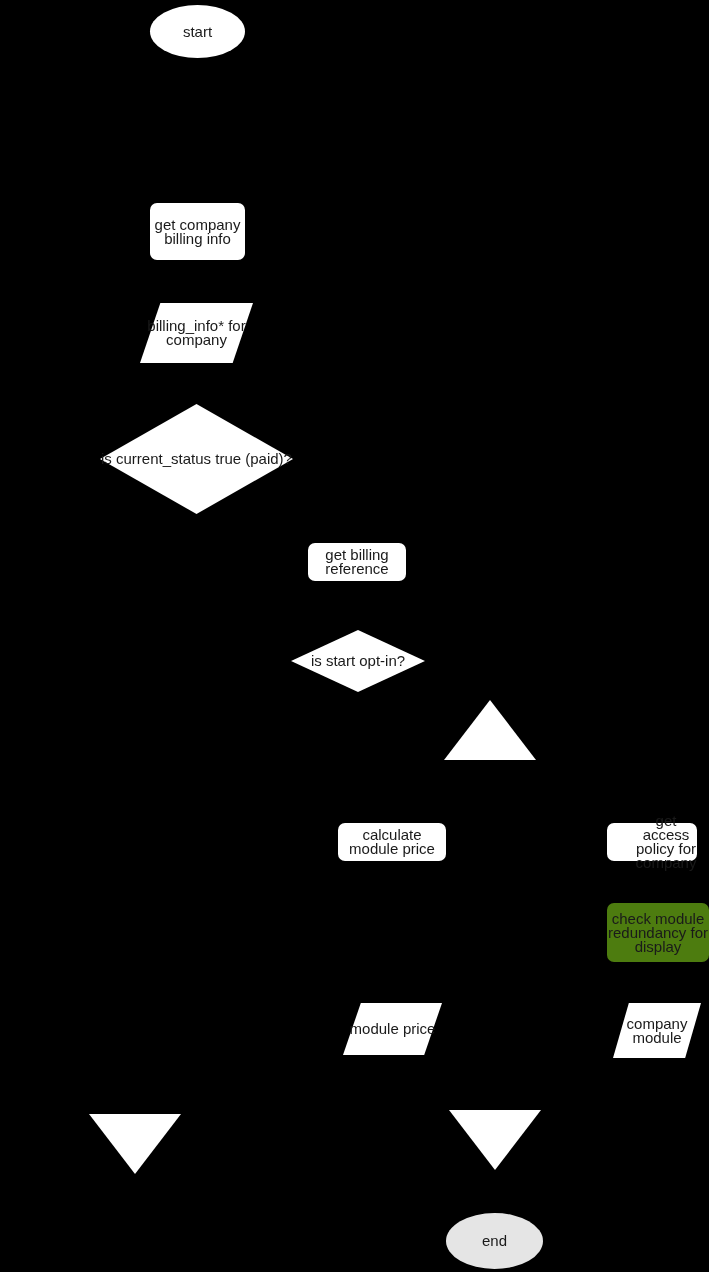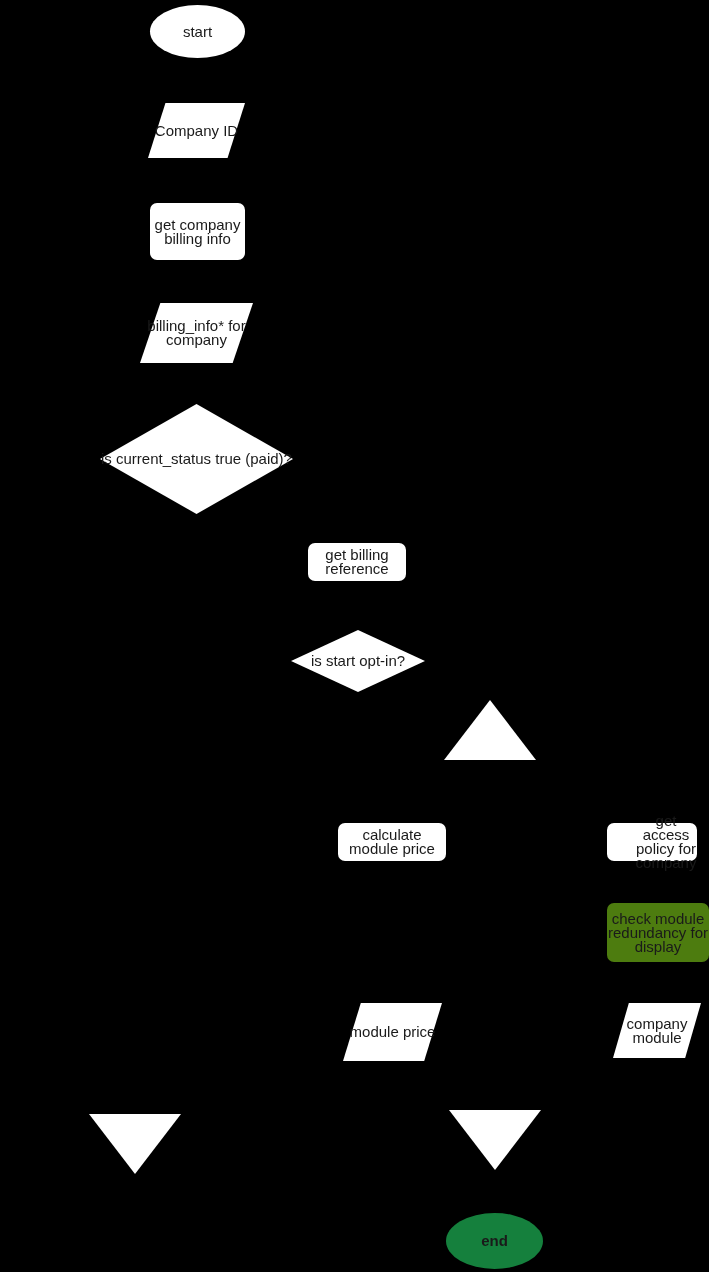--- a/index.html
+++ b/index.html
@@ -89,24 +89,20 @@
     clip-path: polygon(0% 0%, 100% 0%, 50% 100%);
   }
 </style>
 </head>
 <body>
 
 <div id="canvas" style="background: rgb(0, 0, 0);">
     <div class="node n-ellipse" style="left: 150px; top: 5px; width: 95px; height: 53px; background: rgb(255, 255, 255); color: rgb(26, 26, 26);">
       <span>start</span>
     </div>
-    <div class="node n-data" style="left: 148px; top: 103px; width: 97px; height: 55px;">
-      <span class="para-bg" style="background: rgb(255, 255, 255);"></span>
-      <span class="para-label" style="color: rgb(26, 26, 26);">Company ID</span>
-    </div>
     <div class="node n-process" style="left: 150px; top: 203px; width: 95px; height: 57px; background: rgb(255, 255, 255); color: rgb(26, 26, 26);">
       <span>get company billing info</span>
     </div>
     <div class="node n-data" style="left: 140px; top: 303px; width: 113px; height: 60px;">
       <span class="para-bg" style="background: rgb(255, 255, 255);"></span>
       <span class="para-label" style="color: rgb(26, 26, 26);">billing_info* for company</span>
     </div>
     <div class="node n-decision" style="left: 100px; top: 404px; width: 193px; height: 110px;">
       <span class="dia-bg" style="background: rgb(255, 255, 255);"></span>
       <span class="dia-label" style="color: rgb(26, 26, 26);">is current_status true (paid)?</span>
@@ -123,30 +119,30 @@
     </div>
     <div class="node n-process" style="left: 338px; top: 823px; width: 108px; height: 38px; background: rgb(255, 255, 255); color: rgb(26, 26, 26);">
       <span>calculate module price</span>
     </div>
     <div class="node n-process" style="left: 607px; top: 823px; width: 90px; height: 38px; background: rgb(255, 255, 255); color: rgb(26, 26, 26); padding-left: 28px;">
       <span>get access policy for company</span>
     </div>
     <div class="node n-process" style="left: 607px; top: 903px; width: 102px; height: 59px; background: #4d7c0f; color: rgb(26, 26, 26);">
       <span>check module redundancy for display</span>
     </div>
-    <div class="node n-data" style="left: 343px; top: 1003px; width: 99px; height: 58px;">
+    <div class="node n-data" style="left: 343px; top: 1003px; width: 99px; height: 52px;">
       <span class="para-bg" style="background: rgb(255, 255, 255);"></span>
       <span class="para-label" style="color: rgb(26, 26, 26);">module price</span>
     </div>
     <div class="node n-data" style="left: 613px; top: 1003px; width: 88px; height: 55px;">
       <span class="para-bg" style="background: rgb(255, 255, 255);"></span>
       <span class="para-label" style="color: rgb(26, 26, 26);">company module</span>
     </div>
     <div class="node n-tri tri-down" style="left: 89px; top: 1114px; width: 92px; height: 60px;">
       <span class="tri-bg" style="background: rgb(255, 255, 255);"></span>
     </div>
     <div class="node n-tri tri-down" style="left: 449px; top: 1110px; width: 92px; height: 60px;">
       <span class="tri-bg" style="background: rgb(255, 255, 255);"></span>
     </div>
-    <div class="node n-ellipse" style="left: 446px; top: 1213px; width: 97px; height: 56px; background: #15803d; color: rgb(26, 26, 26); font-weight: bold;">
+    <div class="node n-ellipse" style="left: 446px; top: 1213px; width: 97px; height: 56px; background: #e5e5e5; color: rgb(26, 26, 26);">
       <span>end</span>
     </div>
   </div>
 
 </body></html>

